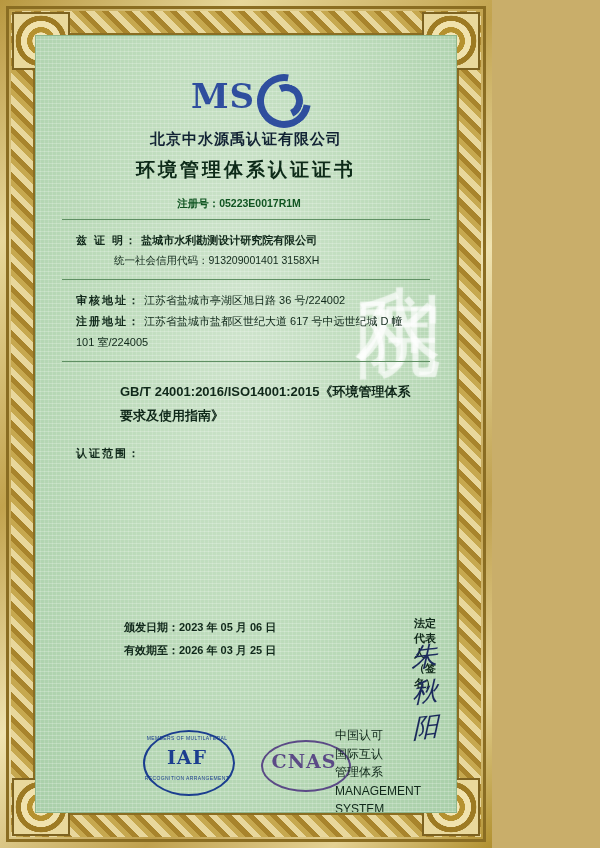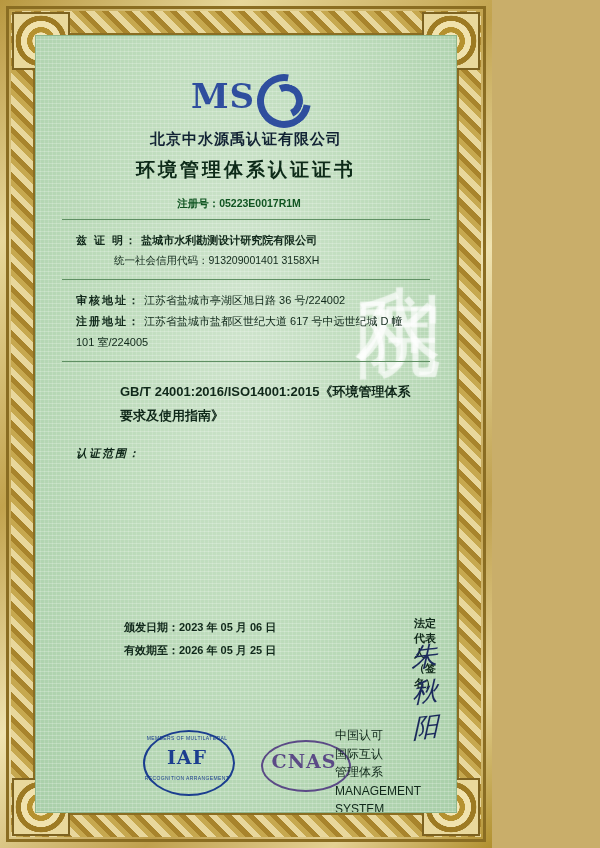--- a/index.html
+++ b/index.html
@@ -126,21 +126,21 @@
   .rule2{border:none;border-top:1px solid #5f8f63;margin:0 0 0 0;}
 
   .row{font-size:11px;color:#10281a;line-height:1.9;}
   .blk{padding:10px 14px 8px 14px;}
   .lbl{font-weight:bold;letter-spacing:2px;}
   .val{font-weight:bold;}
   .sub{padding-left:38px;font-size:10.5px;}
 
   .std{padding:12px 14px 4px 14px;}
   .std .line2{padding-left:44px;margin-top:6px;font-size:13px;font-weight:bold;}
-  .scope{padding:10px 14px 0 14px;font-style:italic;}
+  .scope{padding:10px 14px 0 14px;}
   .scope .line2{padding-left:26px;margin-top:6px;font-size:10.5px;font-weight:bold;}
 
   .dates{
     position:absolute;left:26px;top:580px;right:26px;
     font-size:11px;color:#10281a;
   }
   .dates .left{position:absolute;left:62px;top:0;line-height:2.1;font-weight:bold;}
   .dates .right{position:absolute;left:352px;top:0;font-weight:bold;}
   .sign{
     position:absolute;left:350px;top:24px;
@@ -266,21 +266,21 @@
         <div class="lbl">认证范围：</div>
       </div>
     </div>
 
     <div class="dates">
       <div class="left">
         <div>
           <span>颁发日期：</span><span>2023 年 05 月 06 日</span>
         </div>
         <div>
-          <span>有效期至：</span><span>2026 年 05 月 25 日</span>
+          <span>有效期至：</span><span>2026 年 03 月 25 日</span>
         </div>
       </div>
       <div class="right">法定代表人（签名）</div>
       <div class="sign">朱秋阳</div>
     </div>
 
     <div class="footer-logos">
       <div class="iaf">
         <div class="ring"></div>
         <div class="tiny-top">MEMBERS OF MULTILATERAL</div>

